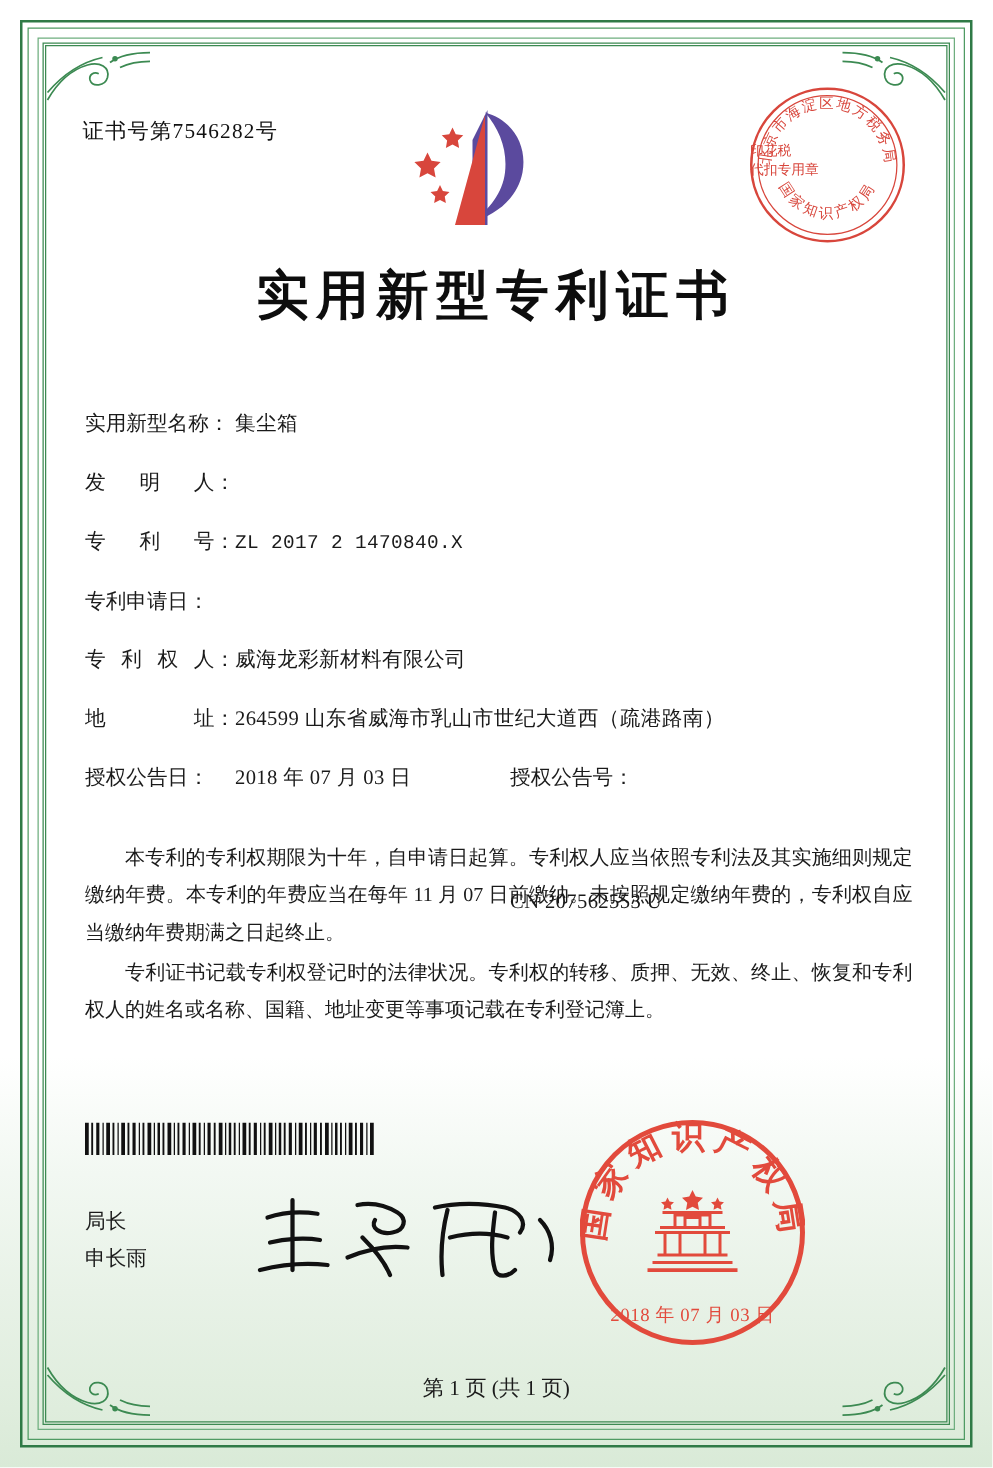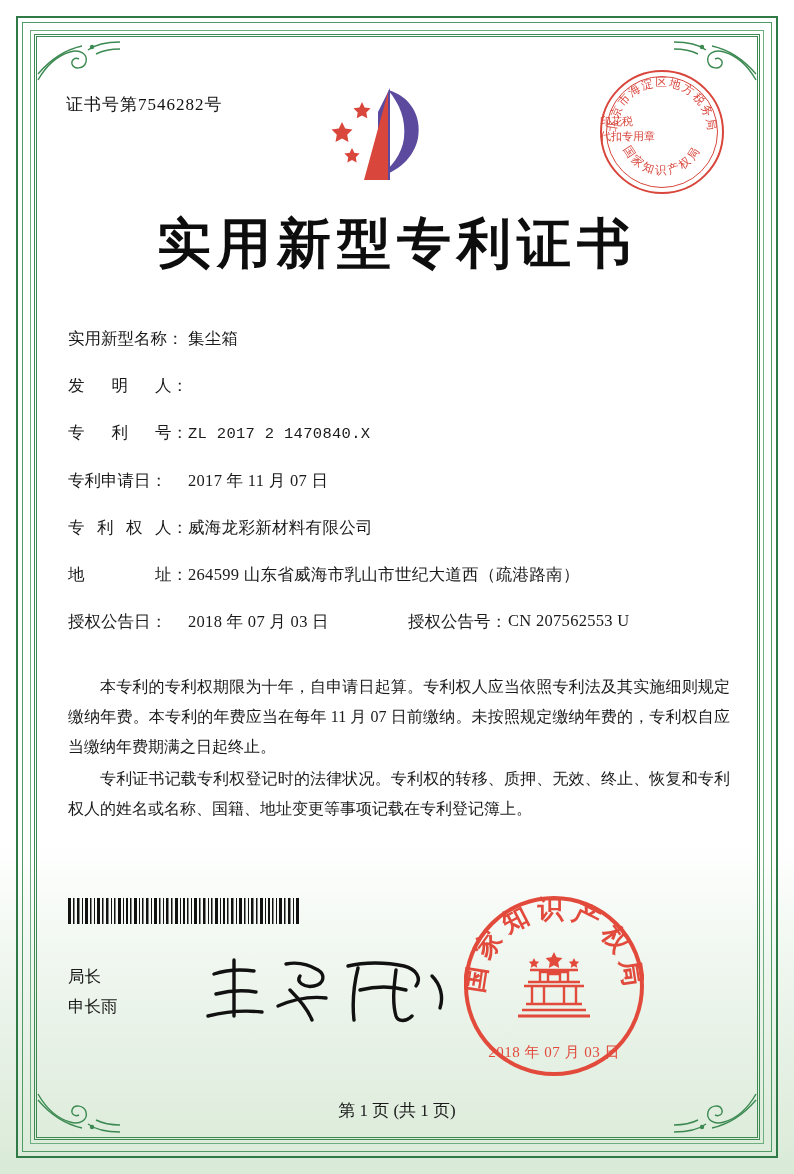--- a/index.html
+++ b/index.html
@@ -124,21 +124,21 @@
     font-size: 11px;
     line-height: 15px;
     font-family: "Liberation Serif", serif;
   }
 
   .main-title {
     position: absolute;
     left: 0; right: 0;
     top: 148px;
     text-align: center;
-    font-size: 54px;
+    font-size: 42px;
     font-weight: bold;
     letter-spacing: 6px;
     color: #0d0d0d;
     font-family: "Liberation Serif", "DejaVu Serif", serif;
   }
 
   .fields {
     position: absolute;
     left: 8px;
     right: 0;
@@ -172,21 +172,21 @@
   }
 
   .pub-row {
     display: flex;
     align-items: baseline;
     font-size: 16.5px;
     margin-bottom: 8px;
   }
   .pub-left { width: 340px; flex: 0 0 340px; display: flex; }
   .pub-left .field-label { width: 120px; flex: 0 0 120px; }
-  .pub-right { display: flex; }
+  .pub-right { display: flex; flex-direction: column; }
   .pub-right .field-label { width: 100px; flex: 0 0 100px; white-space: nowrap; }
 
   .paragraphs {
     position: absolute;
     left: 8px;
     right: 4px;
     top: 612px;
     font-size: 16px;
     line-height: 30px;
     text-align: justify;
@@ -376,21 +376,20 @@
         <div class="field-label spread">
           <span>专</span>
           <span>利</span>
           <span>号：</span>
         </div>
         <div class="field-value mono">ZL 2017 2 1470840.X</div>
       </div>
 
       <div class="field-row">
         <div class="field-label">专利申请日：</div>
-        <div class="field-value">2017 年 11 月 07 日</div>
       </div>
 
       <div class="field-row">
         <div class="field-label spread">
           <span>专</span>
           <span>利</span>
           <span>权</span>
           <span>人：</span>
         </div>
         <div class="field-value">威海龙彩新材料有限公司</div>

